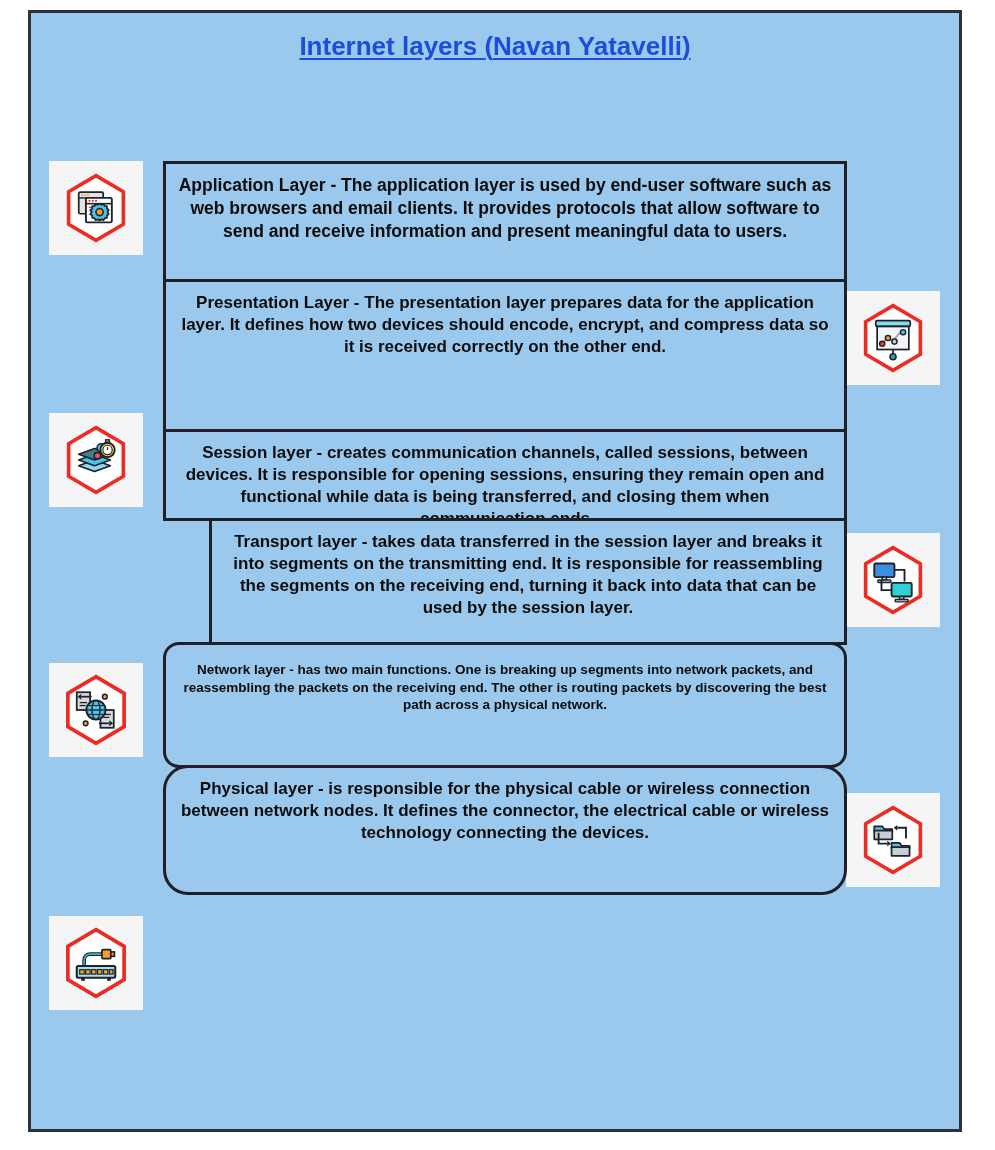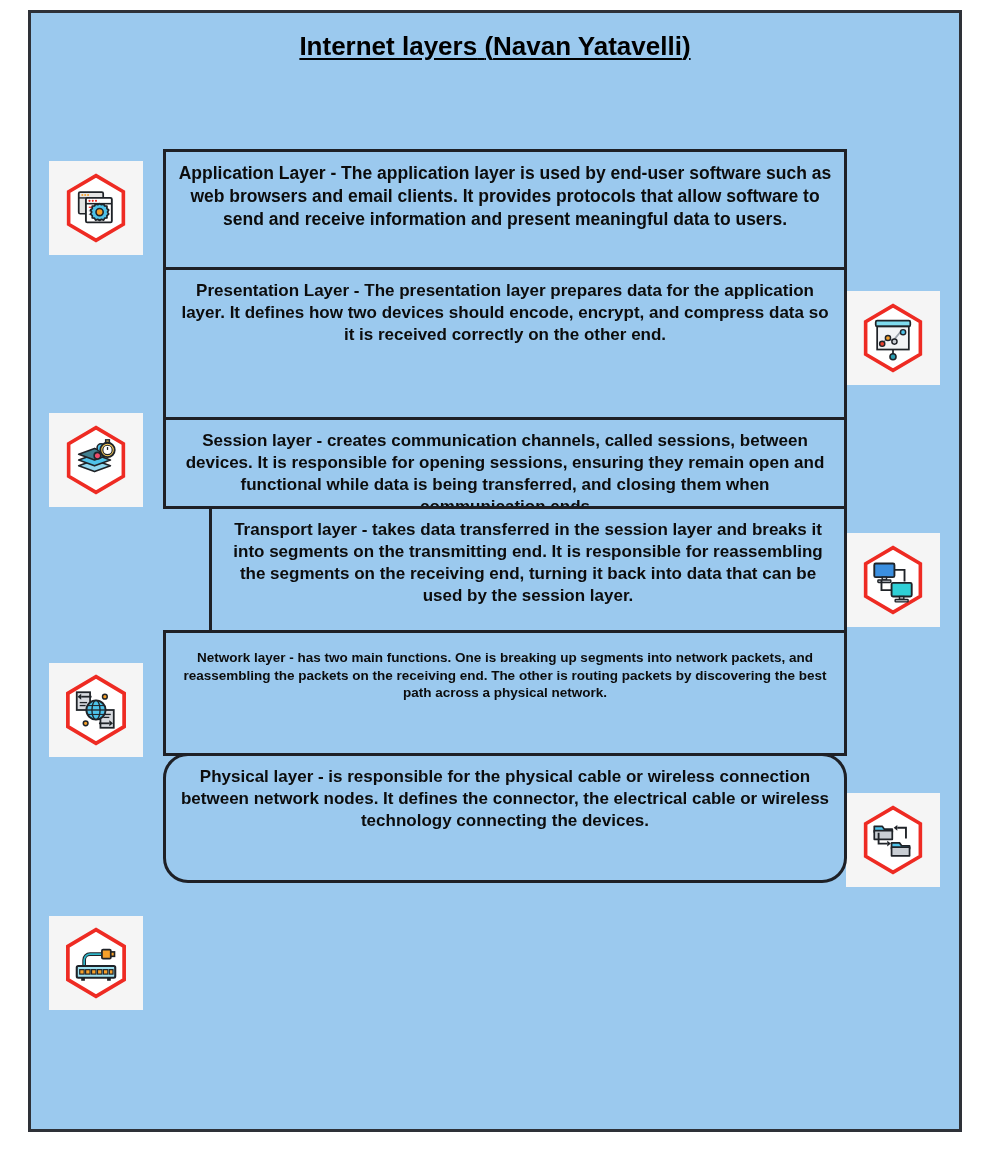--- a/index.html
+++ b/index.html
@@ -28,21 +28,21 @@
 
   
   #slide-title {
     position: absolute;
     left: 0;
     top: 18px;
     width: 100%;
     text-align: center;
     font-size: 26px;
     font-weight: bold;
-    color: #000000;
+    color: #1d4ed8;
     letter-spacing: 0px;
   }
   #slide-title .tu {
     text-decoration: underline;
     text-underline-offset: 3px;
   }
 
   
   #layer-stack {
     position: absolute;
@@ -54,41 +54,41 @@
   .layer-box {
     position: relative;
     box-sizing: border-box;
     background: #9bc9ee;
     border: 3px solid #1e2026;
     margin-top: -3px;
     display: flex;
     align-items: flex-start;
     justify-content: center;
   }
-  .layer-box:first-child { margin-top: 0; }
+  .layer-box:first-child { margin-top: 12px; }
 
   .layer-text {
     text-align: center;
     font-weight: bold;
     color: #0c0c0c;
     line-height: 1.30;
     padding: 10px 12px 0 12px;
     width: 100%;
     box-sizing: border-box;
   }
   .size-lg .layer-text { font-size: 17.5px; }
   .size-md .layer-text { font-size: 17px; }
   .size-sm .layer-text { font-size: 13.5px; padding-top: 16px; }
 
   
   .h-app   { height: 121px; }
   .h-pres  { height: 153px; }
   .h-sess  { height: 92px; }
   .h-tran  { height: 127px; margin-left: 46px; }
-  .h-netw  { height: 126px; }
+  .h-netw  { height: 126px; border-radius: 16px; }
   .h-data  { height: 122px; }
   .h-phys  { height: 130px; border-radius: 25px; }
 
   
   .icon-tile {
     position: absolute;
     width: 94px;
     height: 94px;
     background: #f5f5f5;
     display: flex;

